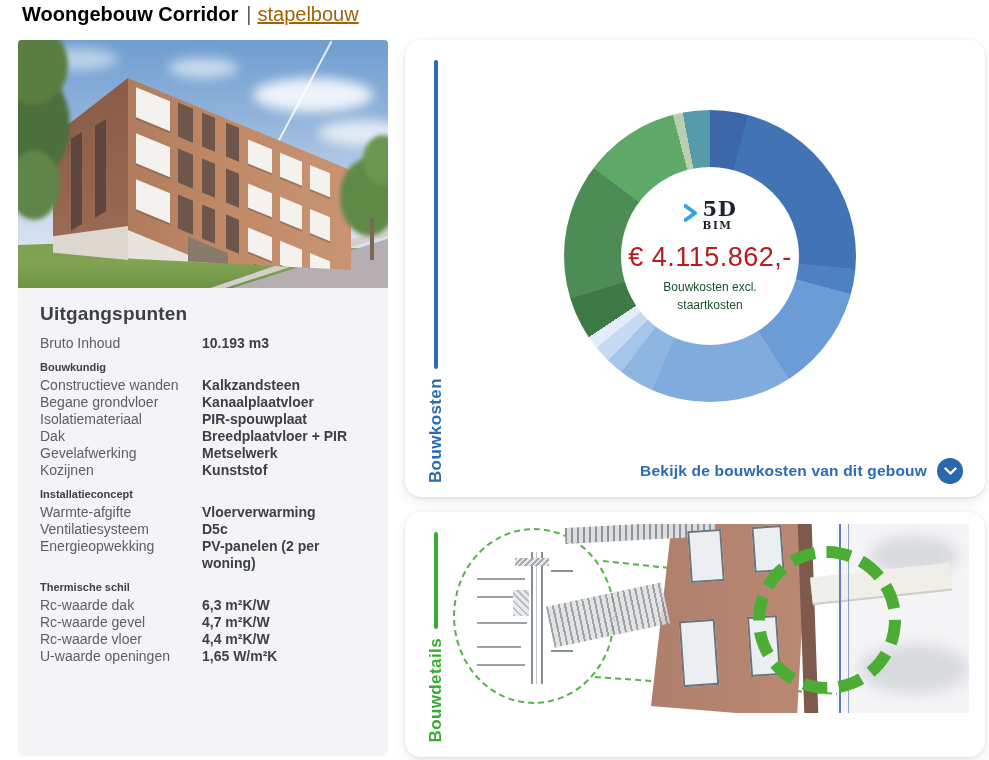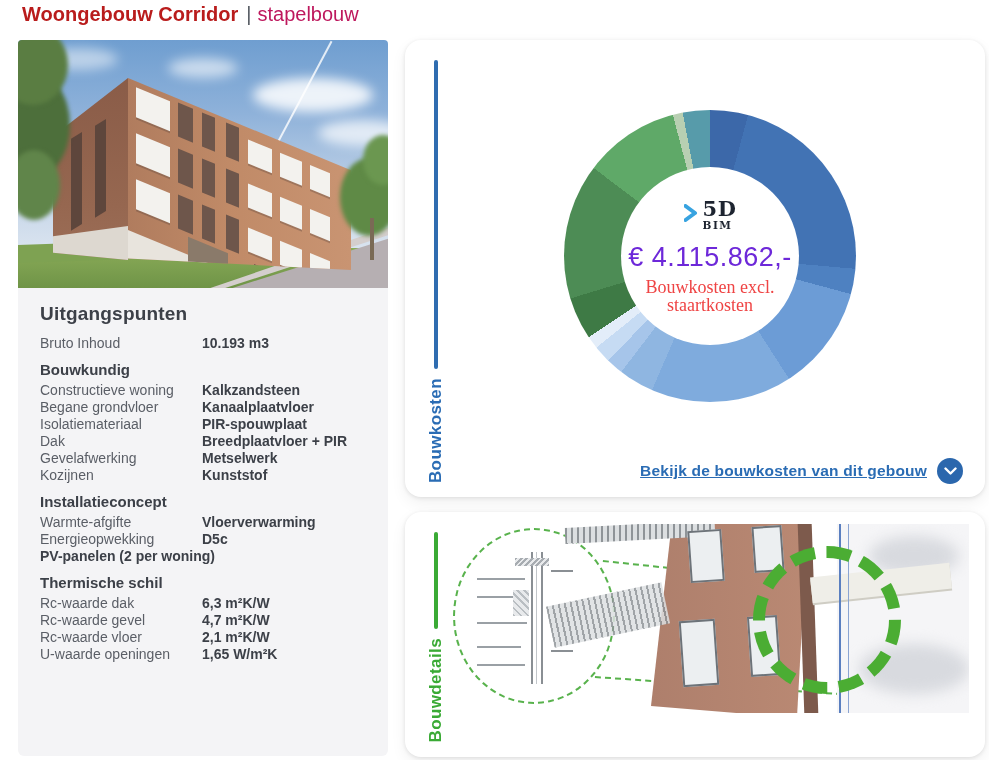--- a/index.html
+++ b/index.html
@@ -4,23 +4,23 @@
 <style>
   :root{
     --blue:#2a6cb4; --blue-rail:#2f6cb0; --green:#31a135; --green-circle:#4db32d; --logo-blue:#38a3e0;
   }
   *{margin:0;padding:0;box-sizing:border-box;}
   html,body{width:989px;height:760px;background:#ffffff;font-family:"Liberation Sans",sans-serif;overflow:hidden;}
   .page{position:relative;width:989px;height:760px;}
 
   
   .page-title{position:absolute;left:22px;top:3px;font-size:20px;color:#3b3f46;white-space:nowrap;}
-  .page-title b{font-weight:700;color:#b91c1c;}
+  .page-title b{font-weight:700;color:#000000;}
   .page-title .sep{font-weight:300;color:#565b63;margin:0 6px 0 8px;}
-  .page-title .light{font-weight:400;color:#be185d;}
+  .page-title .light{font-weight:400;color:#a16207;text-decoration:underline;}
 
   
   .left-card{position:absolute;left:18px;top:40px;width:370px;height:716px;background:#f4f4f6;border-radius:6px;}
   .photo{position:relative;width:370px;height:248px;border-radius:4px 4px 0 0;overflow:hidden;
          background:linear-gradient(180deg,#6f9ed0 0%,#8fb2da 30%,#c3d4e8 62%,#e9eef4 100%);}
   .cloud{position:absolute;background:rgba(255,255,255,.85);border-radius:50%;filter:blur(6px);}
   .c1{left:235px;top:38px;width:120px;height:34px;}
   .c2{left:300px;top:80px;width:90px;height:26px;background:rgba(255,255,255,.7);}
   .c3{left:150px;top:18px;width:70px;height:20px;background:rgba(255,255,255,.6);}
   .c4{left:20px;top:8px;width:80px;height:22px;background:rgba(255,255,255,.5);}
@@ -50,21 +50,21 @@
   .tree{position:absolute;border-radius:50%;filter:blur(2px);}
   .t1{left:-28px;top:30px;width:80px;height:110px;background:#4d6f3b;}
   .t2{left:-20px;top:-15px;width:70px;height:80px;background:#5a7d42;}
   .t3{left:-10px;top:110px;width:52px;height:70px;background:#60854a;}
   .t4{left:322px;top:118px;width:58px;height:78px;background:#5f8a46;}
   .t5{left:345px;top:95px;width:40px;height:50px;background:#6b9750;}
   .trunk{position:absolute;left:352px;top:178px;width:4px;height:42px;background:#7a6a55;filter:none;border-radius:0;}
 
   .specs{padding:15px 22px 0 22px;}
   .specs-heading{font-size:19px;font-weight:700;color:#3c4048;margin:0 0 10px 0;letter-spacing:.2px;}
-  .spec-subheading{font-size:15px;font-weight:700;color:#3c4048;margin:9px 0 4px 0;}
+  .spec-subheading{font-size:11px;font-weight:700;color:#3c4048;margin:9px 0 4px 0;}
   .spec-row{display:flex;font-size:14px;line-height:17px;}
   .spec-label{width:162px;color:#5a5e66;flex:0 0 162px;}
   .spec-value{font-weight:700;color:#3c4048;}
   .spec-group{margin-bottom:4px;}
 
   
   .card{position:absolute;left:405px;width:580px;background:#fff;border-radius:16px;
         box-shadow:0 1px 4px rgba(0,0,0,.10),0 6px 16px rgba(0,0,0,.06);}
   .card-kosten{top:40px;height:457px;}
   .card-details{top:512px;height:245px;}
@@ -78,26 +78,26 @@
 
   
   .donut{position:absolute;left:159px;top:70px;width:292px;height:292px;border-radius:50%;}
   .donut-hole{position:absolute;left:50%;top:50%;width:178px;height:178px;margin:-89px 0 0 -89px;border-radius:50%;background:#fff;
         display:flex;flex-direction:column;align-items:center;justify-content:center;text-align:center;}
   .bim-logo{display:flex;align-items:flex-start;gap:5px;margin-bottom:12px;}
   .bim-chev{margin-top:6px;}
   .bim-stack{display:flex;flex-direction:column;align-items:flex-start;line-height:1;}
   .bim-5d{font-family:"DejaVu Serif",serif;font-weight:700;font-size:21px;color:#1d2430;letter-spacing:.5px;}
   .bim-bim{font-family:"DejaVu Serif",serif;font-weight:700;font-size:10.5px;color:#1d2430;letter-spacing:1.5px;margin-top:1px;}
-  .donut-amount{font-size:27px;color:#6d28d9;letter-spacing:.5px;margin-bottom:5px;}
-  .donut-caption{font-size:18px;color:#ef4444;line-height:18px;font-family:Liberation Serif, serif;}
+  .donut-amount{font-size:27px;color:#b91c1c;letter-spacing:.5px;margin-bottom:5px;}
+  .donut-caption{font-size:12px;color:#14532d;line-height:18px;}
 
   .card-link{position:absolute;right:22px;bottom:13px;display:flex;align-items:center;gap:10px;cursor:pointer;text-decoration:none;}
   .card-link .link-label{font-size:15.5px;font-weight:700;letter-spacing:.2px;}
-  .link-blue .link-label{color:var(--blue);text-decoration:underline;}
+  .link-blue .link-label{color:var(--blue);}
   .link-green .link-label{color:var(--green);}
   .link-circle{width:26px;height:26px;border-radius:50%;display:flex;align-items:center;justify-content:center;}
   .link-blue .link-circle{background:#2b67ad;}
   .link-green .link-circle{background:var(--green-circle);}
 
   
   .detail-art{position:absolute;left:48px;top:12px;right:16px;bottom:44px;overflow:hidden;}
   .sketch-ellipse{position:absolute;left:0;top:4px;width:162px;height:176px;border:2px dashed #58b24c;border-radius:50%;}
   .sk{position:absolute;background:#8a8f94;}
   .skv1{left:76px;top:22px;width:2px;height:132px;}
@@ -198,21 +198,21 @@
       <div id="spec-groups">
           <div class="spec-group">
             <div class="spec-row">
               <span class="spec-label">Bruto Inhoud</span>
               <span class="spec-value">10.193 m3</span>
             </div>
           </div>
           <div class="spec-group">
             <div class="spec-subheading">Bouwkundig</div>
             <div class="spec-row">
-              <span class="spec-label">Constructieve woning</span>
+              <span class="spec-label">Constructieve wanden</span>
               <span class="spec-value">Kalkzandsteen</span>
             </div>
             <div class="spec-row">
               <span class="spec-label">Begane grondvloer</span>
               <span class="spec-value">Kanaalplaatvloer</span>
             </div>
             <div class="spec-row">
               <span class="spec-label">Isolatiemateriaal</span>
               <span class="spec-value">PIR-spouwplaat</span>
             </div>
@@ -229,40 +229,41 @@
               <span class="spec-value">Kunststof</span>
             </div>
           </div>
           <div class="spec-group">
             <div class="spec-subheading">Installatieconcept</div>
             <div class="spec-row">
               <span class="spec-label">Warmte-afgifte</span>
               <span class="spec-value">Vloerverwarming</span>
             </div>
             <div class="spec-row">
+              <span class="spec-label">Ventilatiesysteem</span>
+              <span class="spec-value">D5c</span>
+            </div>
+            <div class="spec-row">
               <span class="spec-label">Energieopwekking</span>
-              <span class="spec-value">D5c</span>
-            </div>
-            <div class="spec-row">
               <span class="spec-value">PV-panelen (2 per woning)</span>
             </div>
           </div>
           <div class="spec-group">
             <div class="spec-subheading">Thermische schil</div>
             <div class="spec-row">
               <span class="spec-label">Rc-waarde dak</span>
               <span class="spec-value">6,3 m²K/W</span>
             </div>
             <div class="spec-row">
               <span class="spec-label">Rc-waarde gevel</span>
               <span class="spec-value">4,7 m²K/W</span>
             </div>
             <div class="spec-row">
               <span class="spec-label">Rc-waarde vloer</span>
-              <span class="spec-value">2,1 m²K/W</span>
+              <span class="spec-value">4,4 m²K/W</span>
             </div>
             <div class="spec-row">
               <span class="spec-label">U-waarde openingen</span>
               <span class="spec-value">1,65 W/m²K</span>
             </div>
           </div>
         </div>
 
     </div>
   </section>

